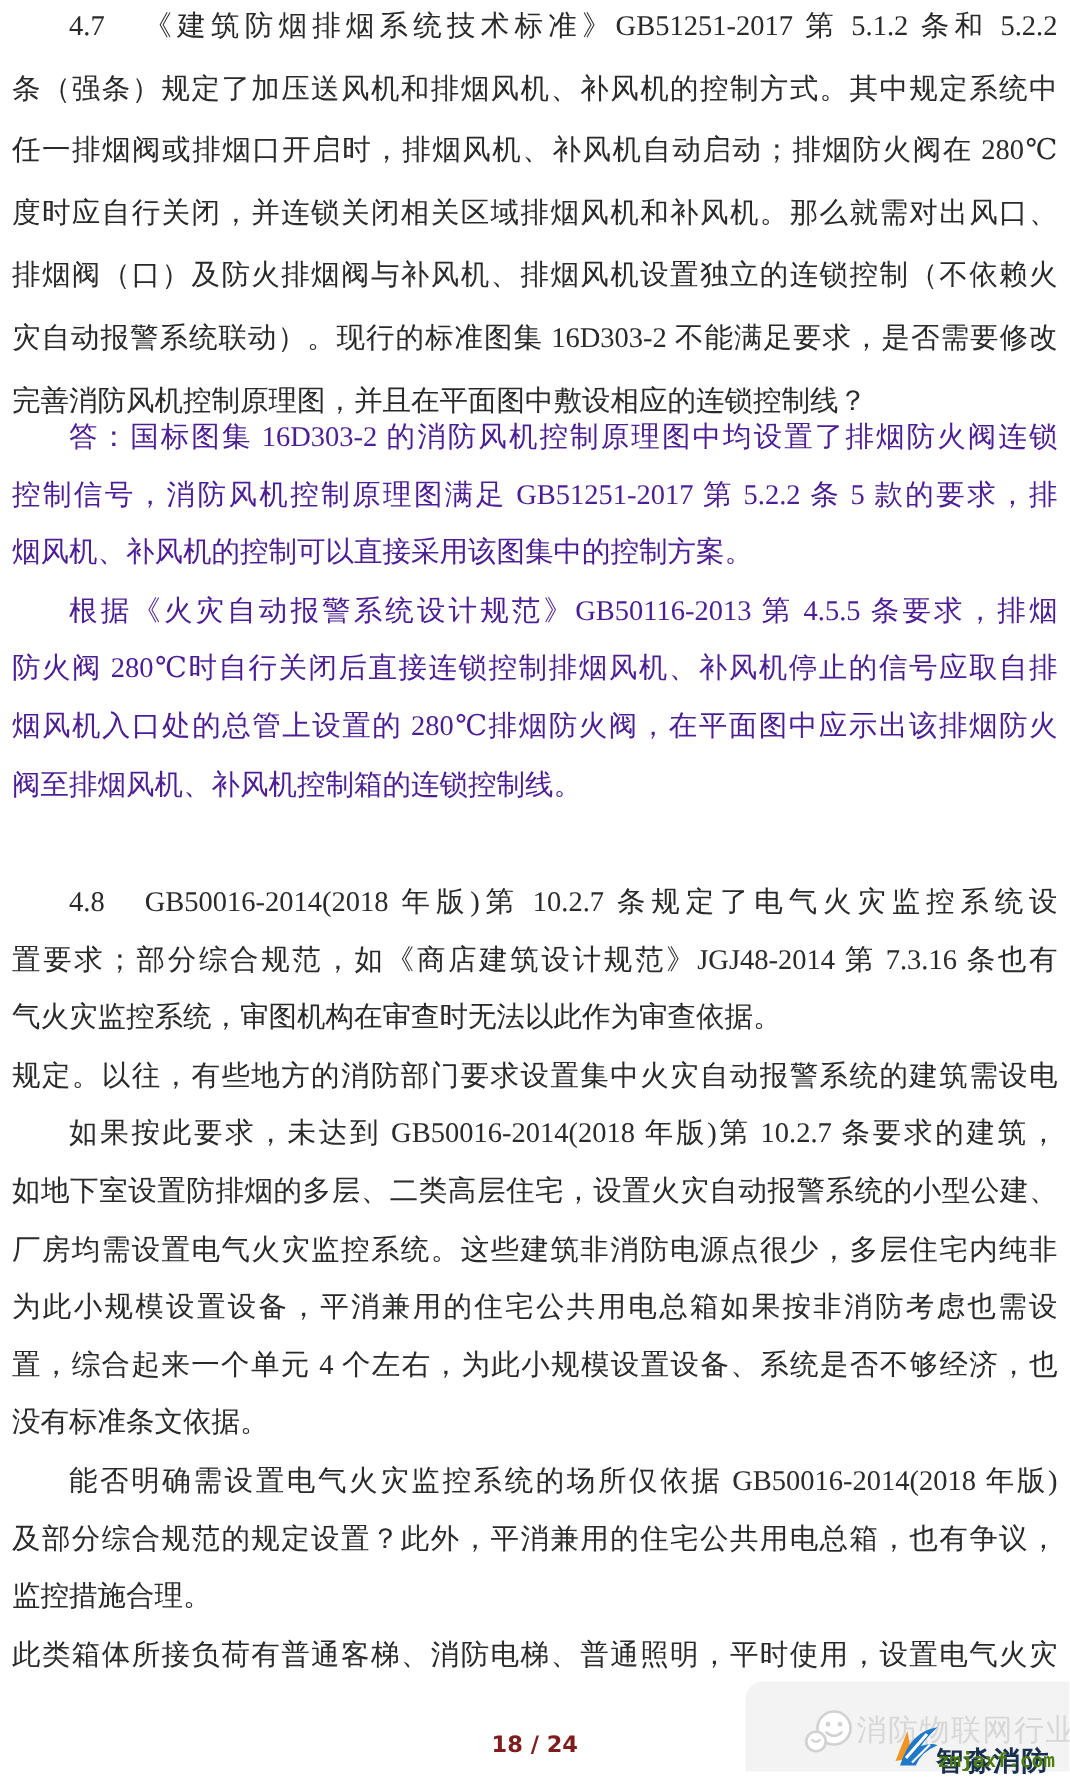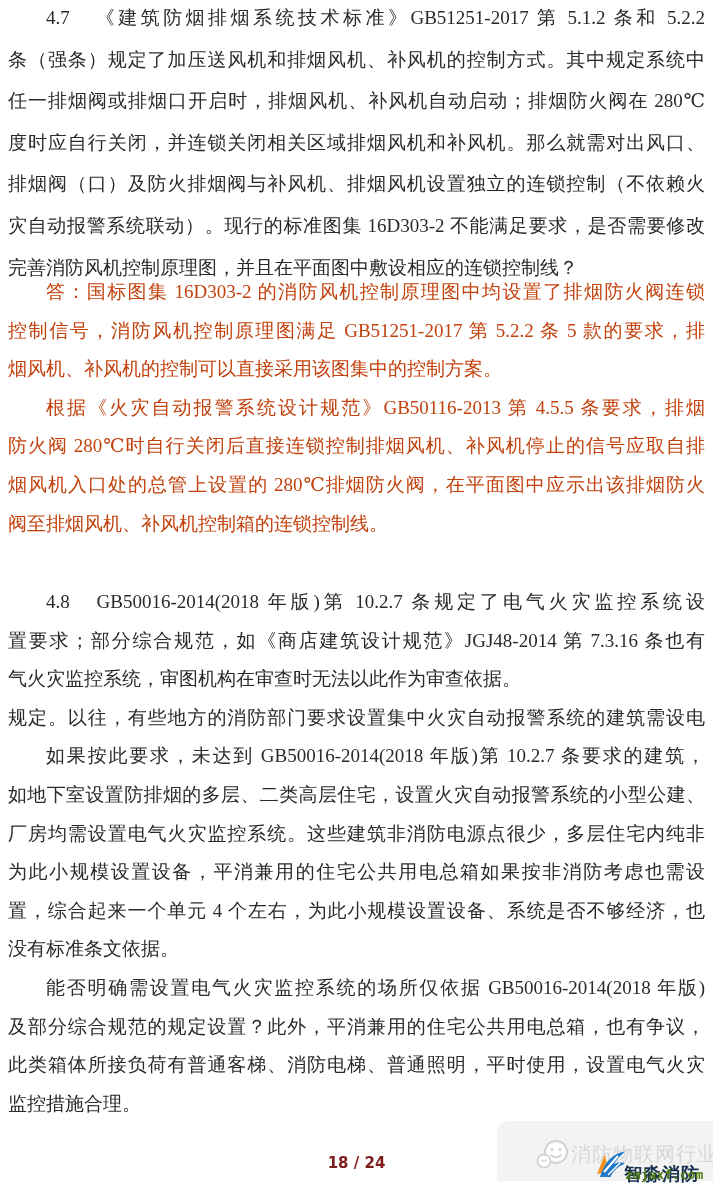--- a/index.html
+++ b/index.html
@@ -18,21 +18,21 @@
     font-size:19px;
   }
   .line{
     text-align:justify;
     text-align-last:justify;
     white-space:nowrap;
     overflow:visible;
   }
   .block-a .line{height:41.6px;line-height:41.6px;}
   .block-b .line,.block-c .line{height:38.6px;line-height:38.6px;}
-  .block-b{color:#c2410c;}
+  .block-b{color:#4c1d95;}
   .ind{text-indent:38px;}
   .endline{text-align-last:left;}
   .footer-page{
     position:absolute;left:0;right:0;top:1154px;
     text-align:center;
     font-family:"DejaVu Sans","Liberation Sans",sans-serif;
     font-weight:bold;font-size:15px;color:#7f1d1d;
   }
   .wm-box{
     position:absolute;left:497px;top:1121px;width:216px;height:60px;
@@ -87,22 +87,22 @@
   <div class="line endline">气火灾监控系统，审图机构在审查时无法以此作为审查依据。</div>
   <div class="line">规定。以往，有些地方的消防部门要求设置集中火灾自动报警系统的建筑需设电</div>
   <div class="line ind">如果按此要求，未达到 GB50016-2014(2018 年版)第 10.2.7 条要求的建筑，</div>
   <div class="line">如地下室设置防排烟的多层、二类高层住宅，设置火灾自动报警系统的小型公建、</div>
   <div class="line">厂房均需设置电气火灾监控系统。这些建筑非消防电源点很少，多层住宅内纯非</div>
   <div class="line">为此小规模设置设备，平消兼用的住宅公共用电总箱如果按非消防考虑也需设</div>
   <div class="line">置，综合起来一个单元 4 个左右，为此小规模设置设备、系统是否不够经济，也</div>
   <div class="line endline">没有标准条文依据。</div>
   <div class="line ind">能否明确需设置电气火灾监控系统的场所仅依据 GB50016-2014(2018 年版)</div>
   <div class="line">及部分综合规范的规定设置？此外，平消兼用的住宅公共用电总箱，也有争议，</div>
+  <div class="line endline">监控措施合理。</div>
   <div class="line">此类箱体所接负荷有普通客梯、消防电梯、普通照明，平时使用，设置电气火灾</div>
-  <div class="line endline">监控措施合理。</div>
 </div>
 
 <div class="wm-box"></div>
 
 <div class="wm-faded">消防物联网行业</div>
 
 <span class="wm-wechat">
   <svg width="36" height="31" viewBox="0 0 36 31">
     <circle cx="21" cy="13" r="11" fill="#ffffff" stroke="#d2d2d2" stroke-width="1.8"></circle>
     <circle cx="9" cy="22" r="6.5" fill="#ffffff" stroke="#d2d2d2" stroke-width="1.8"></circle>

